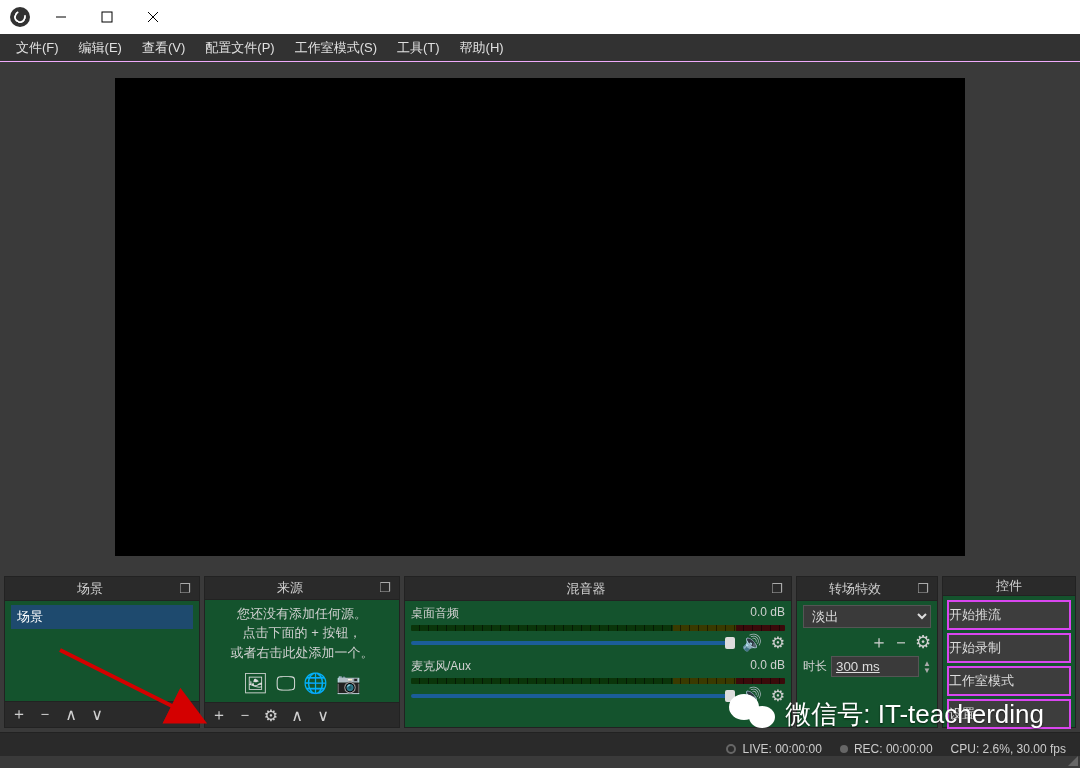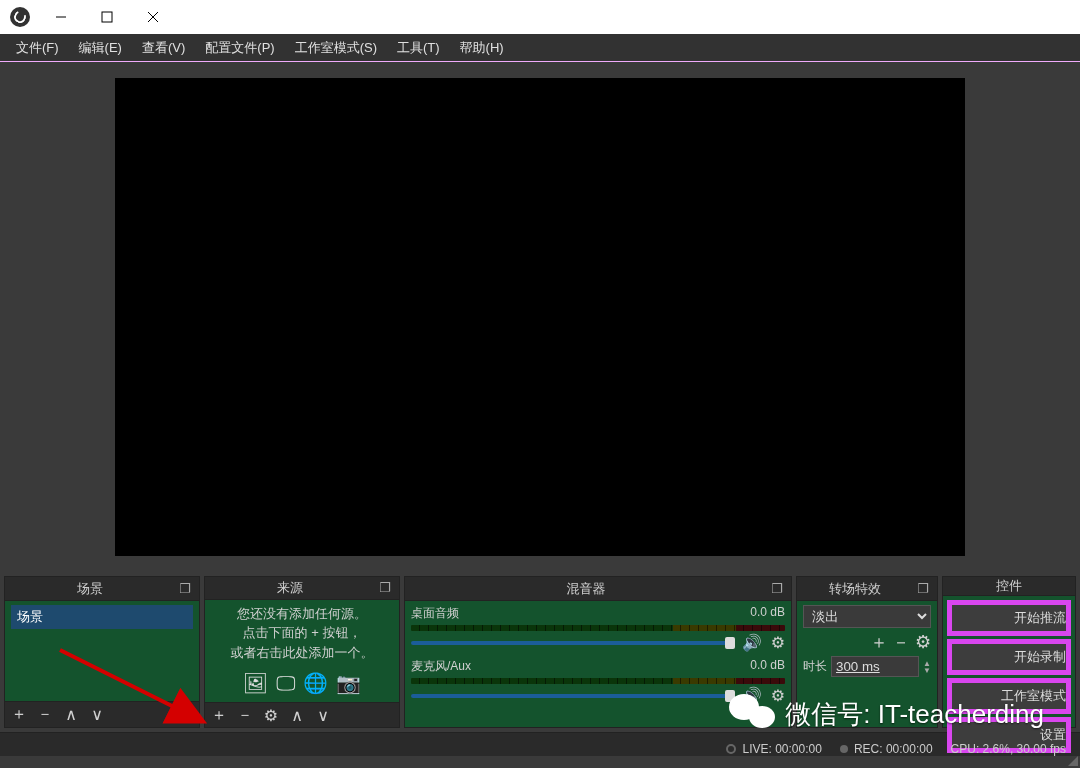--- a/index.html
+++ b/index.html
@@ -50,21 +50,21 @@
 
 .trans-body { padding: 4px 6px; font-size: 12px; }
 .trans-select { background:#3a3a3a; border:1px solid #555; color:#ddd; padding:2px 4px; width:100%; margin-bottom:6px; }
 .trans-row { display:flex; align-items:center; gap:6px; justify-content:flex-end; margin-bottom:6px; }
 .trans-row .tb-btn { font-size:18px; }
 .dur-row { display:flex; align-items:center; gap:4px; }
 .dur-input { background:#3a3a3a; border:1px solid #555; color:#ddd; padding:2px 4px; flex:1; width:60px;text-decoration:underline; }
 .spinner { display:flex; flex-direction:column; font-size:8px; line-height:7px; color:#aaa; }
 
 .ctl-body { padding: 4px; display:flex; flex-direction:column; gap:3px; }
-.ctl-btn { background:#3d3d3d; border:5px solid #d946ef; color:#ddd; text-align:right; padding:4px 0; font-size:13px; }
+.ctl-btn { background:#3d3d3d; border:2px solid #d946ef; color:#ddd; text-align:left; padding:4px 0; font-size:13px; }
 
 .statusbar { height: 24px; background:#2a2a2a; display:flex; align-items:flex-end; justify-content:flex-end; gap:18px; padding:0 14px; font-size:12px; color:#ccc; font-family: monospace; border-top: 1px solid #222; }
 .status-seg { display:flex; align-items:center; gap:6px; }
 .dot { width:8px; height:8px; border-radius:50%; background:#666; display:inline-block; }
 .ring { width:10px; height:10px; border-radius:50%; border:2px solid #666; background:transparent; }
 
 .arrow { position:absolute; left:50px; top:640px; width:160px; height:90px; pointer-events:none; }
 .wechat-overlay { position:absolute; right:36px; bottom:34px; display:flex; align-items:center; gap:10px; color:#fff; font-size:26px; text-shadow:0 1px 2px rgba(0,0,0,.6); }
 .wechat-icon { width:46px; height:40px; position:relative; }
 .wechat-icon .bubble1 { position:absolute; width:30px; height:26px; background:#fff; border-radius:50%; left:0; top:0; }

